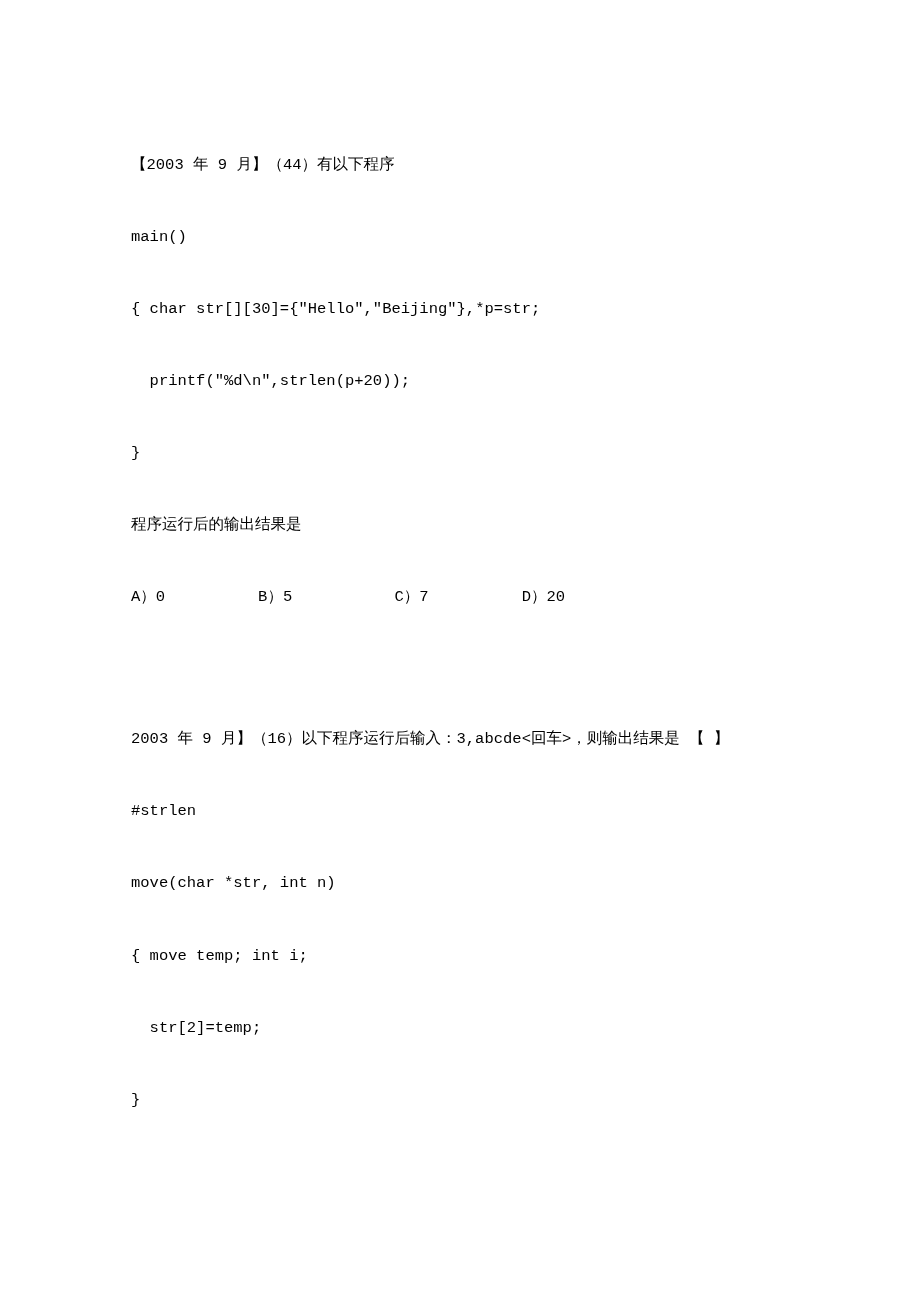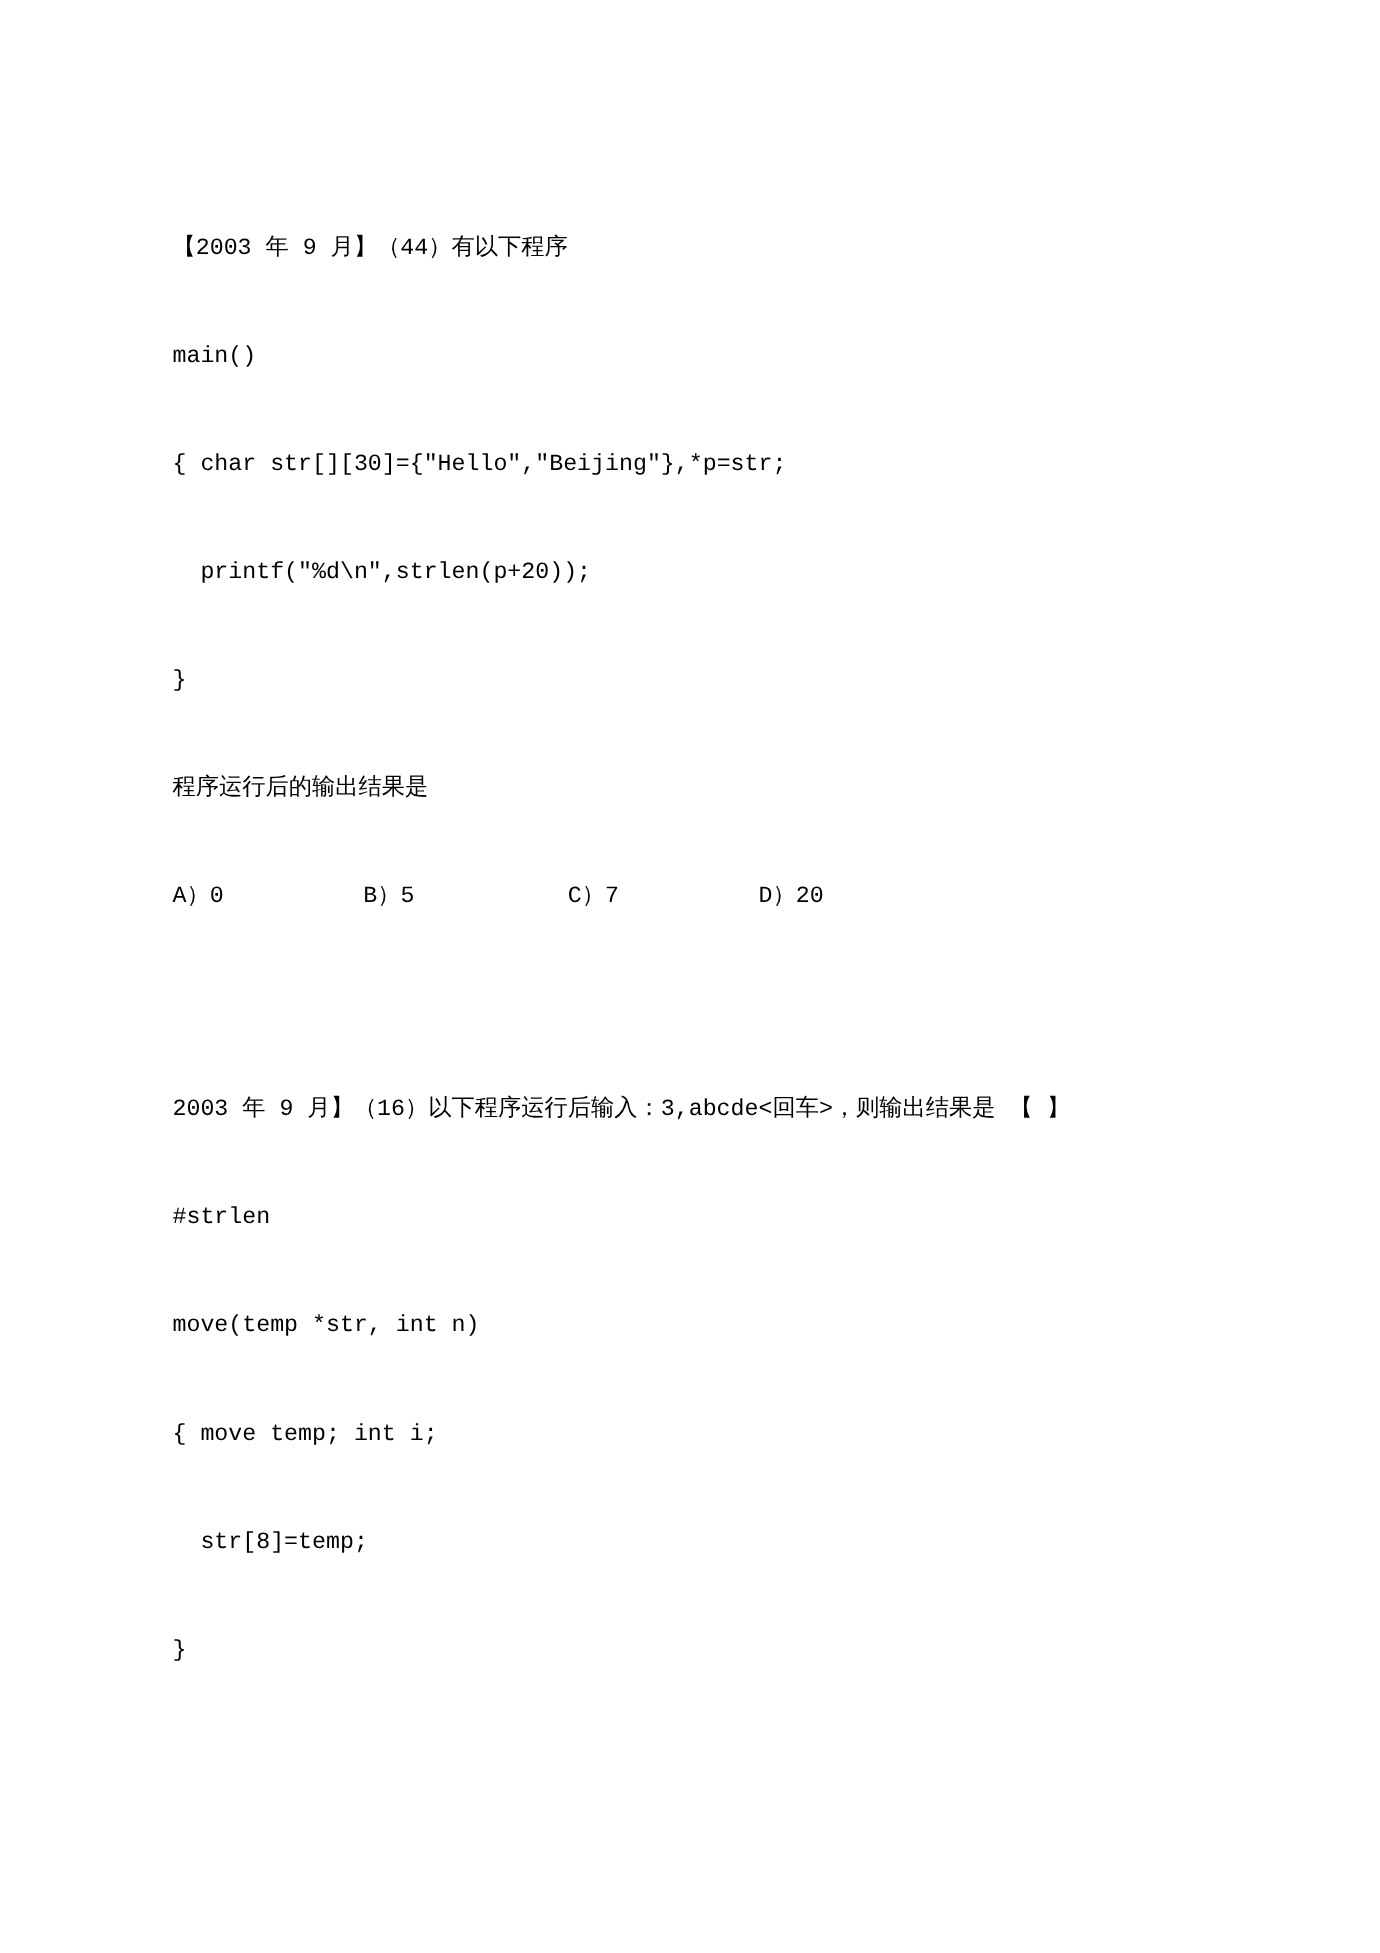--- a/index.html
+++ b/index.html
@@ -12,20 +12,21 @@
     color: #000000;
     width: 920px;
   }
   .page {
     padding: 105px 115px 60px 115px;
     box-sizing: border-box;
   }
   .block {
     margin-bottom: 22px;
     white-space: pre;
+    margin-left: 16px;
   }
   .options-row {
     white-space: pre;
   }
 </style>
 </head>
 <body>
 
 <div class="page">
 
@@ -35,23 +36,23 @@
     <div>{ char str[][30]={"Hello","Beijing"},*p=str;</div>
     <div>  printf("%d\n",strlen(p+20));</div>
     <div>}</div>
     <div>程序运行后的输出结果是</div>
     <div class="options-row">A）0          B）5           C）7          D）20</div>
   </div>
 
   <div class="block">
     <div>2003 年 9 月】（16）以下程序运行后输入：3,abcde&lt;回车&gt;，则输出结果是 【 】</div>
     <div>#strlen</div>
-    <div>move(temp *str, int n)</div>
+    <div>move(char *str, int n)</div>
     <div>{ move temp; int i;</div>
-    <div>  str[8]=temp;</div>
+    <div>  str[2]=temp;</div>
     <div>}</div>
     
     
     
     
     
     
     
   </div>
 

